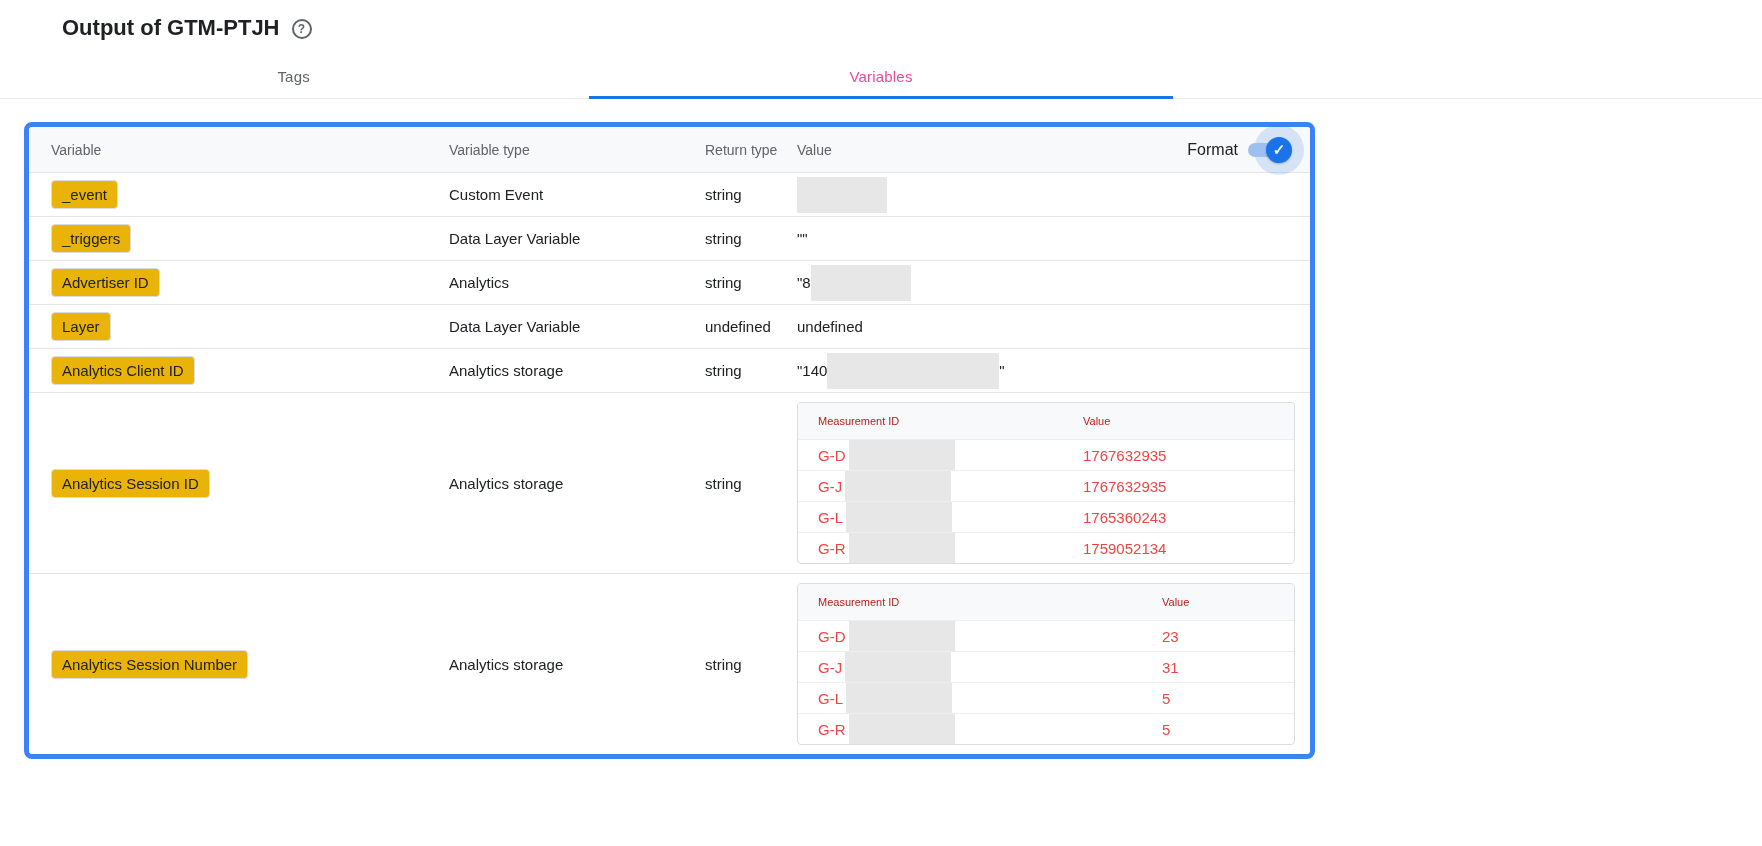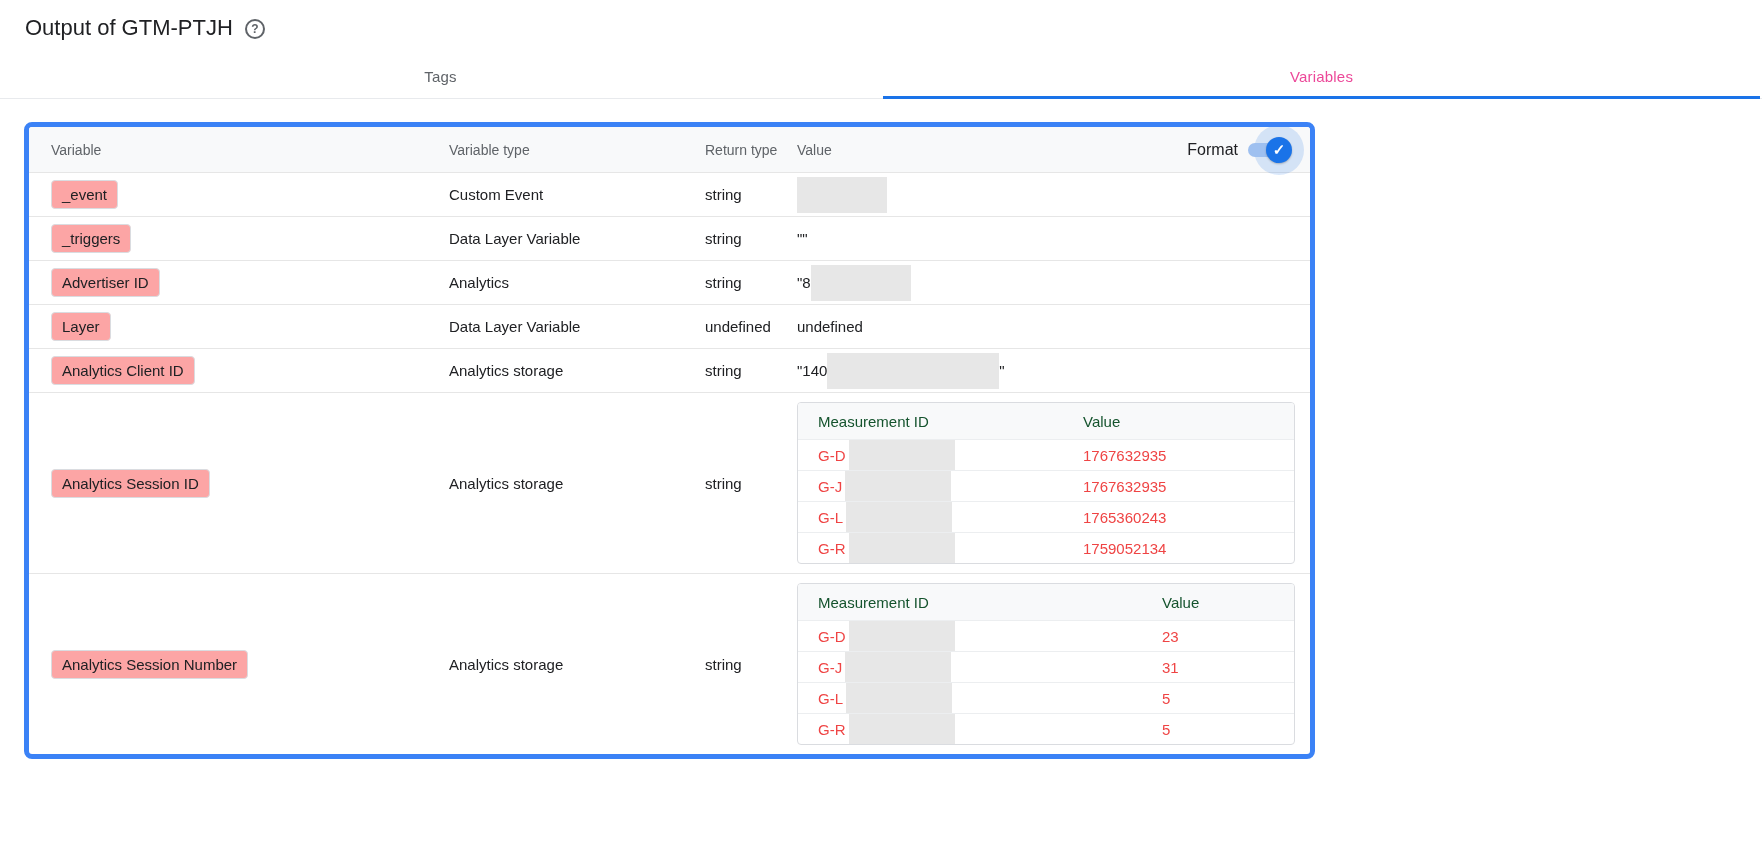--- a/index.html
+++ b/index.html
@@ -4,29 +4,29 @@
 <style>
   * { margin:0; padding:0; box-sizing:border-box; }
   html, body { background:#ffffff; }
   body {
     width:1762px; height:846px; overflow:hidden; position:relative;
     font-family:"Liberation Sans", sans-serif; color:#202124;
   }
 
   
   .page-header { display:flex; align-items:center; gap:12px; height:55px; padding-left:25px; }
-  .page-title { font-size:22px; font-weight:400; color:#202124; }
+  .page-title { font-size:22px; font-weight:700; color:#202124;margin-left:37px; }
   .help-icon {
     width:20px; height:20px; border:2px solid #5f6368; border-radius:50%;
     display:flex; align-items:center; justify-content:center;
     font-size:12px; font-weight:700; color:#5f6368; cursor:pointer; margin-top:2px;
   }
 
   
-  .tab-bar { display:grid; grid-template-columns:1fr 1fr; height:44px; border-bottom:1px solid #e8eaed; }
+  .tab-bar { display:grid; grid-template-columns:1fr 1fr 1fr; height:44px; border-bottom:1px solid #e8eaed; }
   .tab {
     position:relative; display:flex; align-items:center; justify-content:center;
     font-size:15px; font-weight:500; color:#5f6368; cursor:pointer; letter-spacing:.2px;
   }
   .tab.active { color:#ec4899; }
   .tab.active::after {
     content:""; position:absolute; left:2px; right:2px; bottom:-1px; height:3px; background:#1a73e8;
   }
 
   
@@ -55,32 +55,32 @@
     position:absolute; top:50%; left:24px; transform:translateY(-50%);
     width:26px; height:26px; border-radius:50%; background:#1a73e8;
     color:#fff; display:flex; align-items:center; justify-content:center;
     font-size:15px; font-weight:700; box-shadow:0 1px 2px rgba(0,0,0,.25);
   }
 
   
   .row { border-top:1px solid #e6e6e6; min-height:44px; font-size:15px; color:#202124; }
   .chip {
     display:inline-block; border:1px solid #dadce0; border-radius:4px;
-    padding:5px 10px; background:#fca5a5; font-size:15px; color:#202124; cursor:default; white-space:nowrap;
+    padding:5px 10px; background:#eab308; font-size:15px; color:#202124; cursor:default; white-space:nowrap;
   }
   .cell-value { display:flex; align-items:center; }
   .redaction { background:#e7e7e7; height:36px; flex:0 0 auto; display:inline-block; }
   .value-text { white-space:pre; }
 
   
   .subtable { width:498px; border:1px solid #dadce0; border-radius:4px; margin:9px 0; background:#fff; overflow:hidden; }
   .shead, .srow { display:grid; }
   .subtable.wide .shead,  .subtable.wide .srow  { grid-template-columns:285px 1fr; }
   .subtable.narrow .shead, .subtable.narrow .srow { grid-template-columns:364px 1fr; }
-  .shead { height:36px; background:#f8f9fa; color:#14532d; font-size:15px; }
+  .shead { height:36px; background:#f8f9fa; color:#b91c1c; font-size:11px; }
   .srow { height:31px; border-top:1px solid #eceef0; font-size:15px; color:#ef4444; }
   .scell-id { display:flex; align-items:center; padding-left:20px; height:100%; }
   .scell-value { display:flex; align-items:center; height:100%; }
   .sub-redaction { width:106px; height:100%; background:#e7e7e7; margin-left:3px; flex:0 0 auto; }
 </style>
 </head>
 <body>
 
 <div class="page-header">
   <h1 class="page-title">Output of GTM-PTJH</h1>

